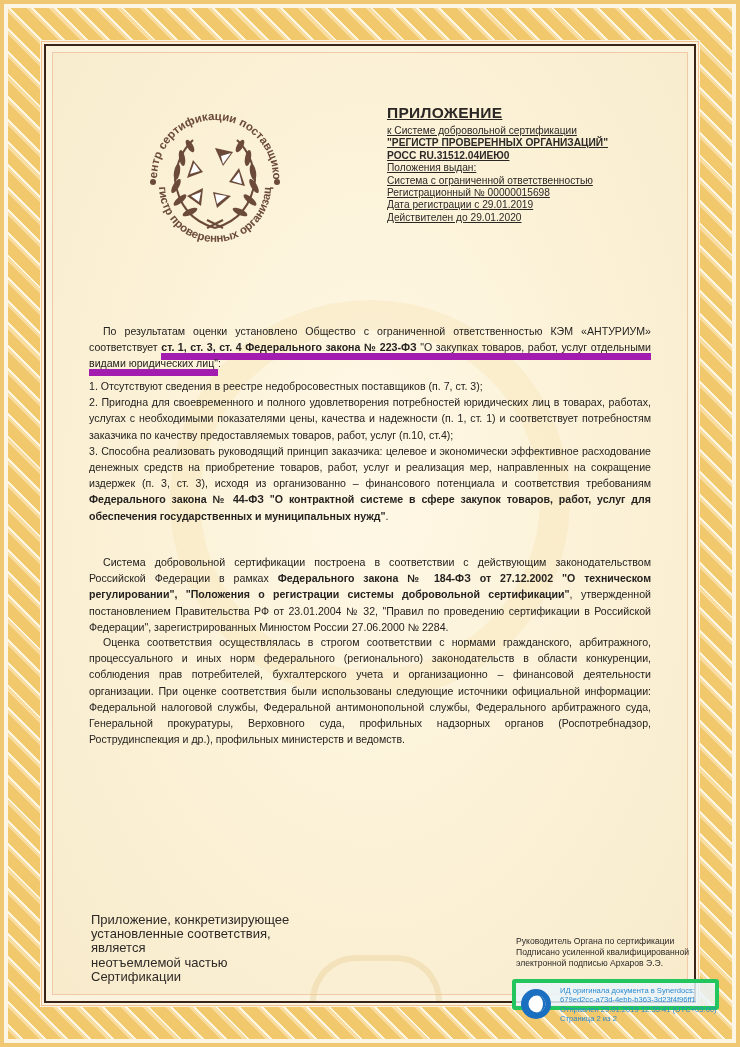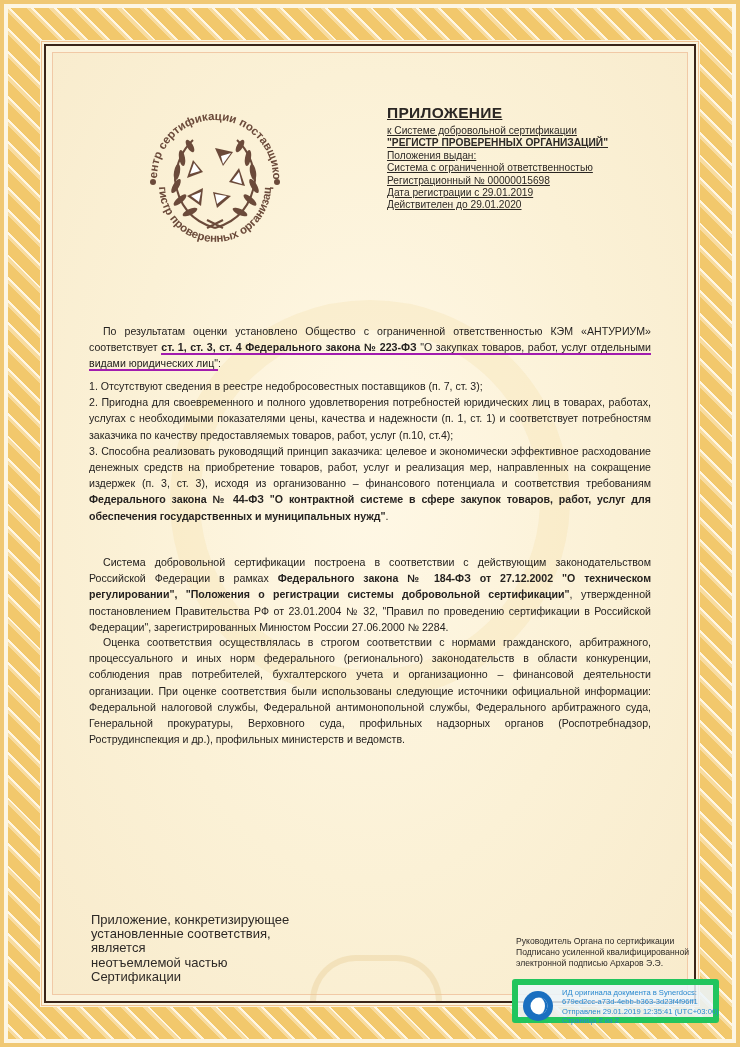--- a/index.html
+++ b/index.html
@@ -59,41 +59,41 @@
   .header .line { font-size: 10.2px; line-height: 12.4px; color: #2d2926; white-space: nowrap; }
   .header .bold { font-weight: bold; }
 
   
   .body-text {
     position: absolute; left: 89px; width: 562px;
     font-size: 10.6px; line-height: 16.2px; color: #252220;
     text-align: justify;
   }
   .indent { text-indent: 14px; }
-  .u { border-bottom: 2px solid #a21caf; }
+  .u { border-bottom: 7px solid #a21caf; }
   b { font-weight: bold; }
   .p1 { top: 323px; }
   .p2 { top: 378px; }
   .p3 { top: 548px; margin-top: 6px; }
   .p4 { top: 634px; }
 
   
   .footer-left {
     position: absolute; left: 91px; top: 913px; width: 210px;
     font-size: 13px; line-height: 14.2px; color: #2d2926;
   }
   .footer-right {
     position: absolute; left: 516px; top: 936px; width: 200px;
     font-size: 8.6px; line-height: 11.2px; color: #2d2926;
   }
 
   
   .stamp {
-    position: absolute; left: 512px; top: 979px; width: 207px; height: 44px;
-    border: 6px solid #22c55e; border-radius: 3px;
+    position: absolute; left: 512px; top: 979px; width: 207px; height: 31px;
+    border: 4px solid #22c55e; border-radius: 3px;
     background: rgba(235, 245, 252, 0.85);
     box-sizing: border-box;
   }
   .stamp-logo {
     position: absolute; left: 4px; top: 5px; width: 32px; height: 32px;
   }
   .stamp-text {
     position: absolute; left: 44px; top: 3px;
     font-size: 7.6px; line-height: 9.4px; color: #2a8ad0; white-space: nowrap;
   }
@@ -153,20 +153,21 @@
       <polygon points="52,78 58,60 68,72" fill="#6b4a3a"></polygon>
       <polygon points="55,74 59,63 65,71" fill="#fff"></polygon>
     </g>
   </svg>
 </div>
 
 <div class="header">
   <div class="title">ПРИЛОЖЕНИЕ</div>
   <div class="line">к Системе добровольной сертификации</div>
   <div class="line bold">"РЕГИСТР ПРОВЕРЕННЫХ ОРГАНИЗАЦИЙ"</div>
+  <div class="line bold">РОСС RU.31512.04ИЕЮ0</div>
   <div class="line">Положения выдан:</div>
   <div class="line">Система с ограниченной ответственностью</div>
   <div class="line">Регистрационный № 00000015698</div>
   <div class="line">Дата регистрации с 29.01.2019</div>
   <div class="line">Действителен до 29.01.2020</div>
 </div>
 
 <div class="body-text p1 indent">
   <span>По результатам оценки установлено Общество с ограниченной ответственностью КЭМ «АНТУРИУМ» соответствует </span><span class="u"><b>ст. 1, ст. 3, ст. 4 Федерального закона №  223-ФЗ</b><span> "О закупках товаров, работ, услуг отдельными видами юридических лиц"</span></span><span>:</span>
 </div>

